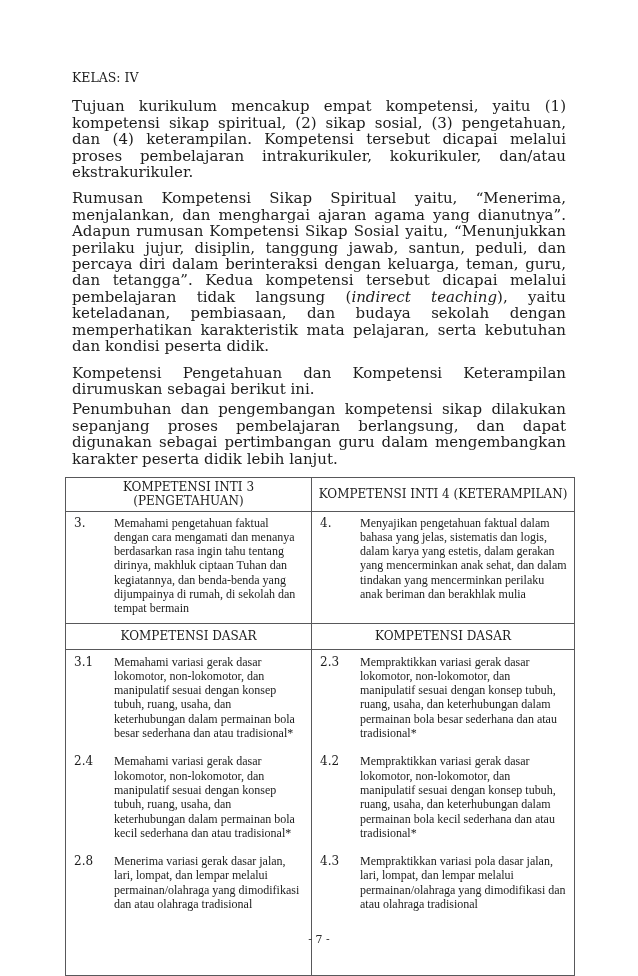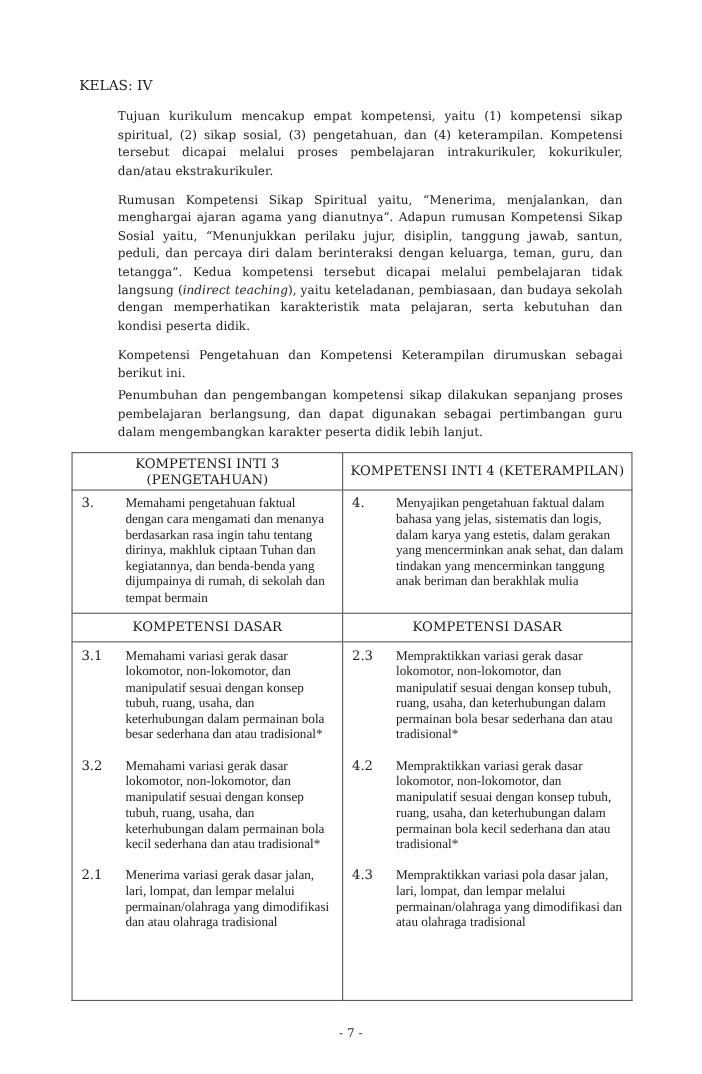--- a/index.html
+++ b/index.html
@@ -14,25 +14,24 @@
   }
   .content {
     padding: 70px 72px 0 72px;
   }
   .kelas {
     font-size: 12.5px;
     line-height: 16.4px;
     margin-bottom: 12px;
   }
   .para {
-    font-size: 11px;
+    font-size: 15px;
     line-height: 16.4px;
     text-align: justify;
     margin-bottom: 10px;
-    margin-left: 35px;
   }
   .para.last { margin-bottom: 4px; }
   .para em { font-style: italic; }
 
   table.ktable {
     border-collapse: collapse;
     table-layout: fixed;
     width: 509px;
     margin-left: -7px;
     font-size: 12px;
@@ -106,42 +105,42 @@
       <tr class="inti-row">
         <td>
           <div class="item">
             <span class="num">3.</span>
             <span class="txt">Memahami pengetahuan faktual dengan cara mengamati dan menanya berdasarkan rasa ingin tahu tentang dirinya, makhluk ciptaan Tuhan dan kegiatannya, dan benda-benda yang dijumpainya di rumah, di sekolah dan tempat bermain</span>
           </div>
         </td>
         <td>
           <div class="item">
             <span class="num">4.</span>
-            <span class="txt">Menyajikan pengetahuan faktual dalam bahasa yang jelas, sistematis dan logis, dalam karya yang estetis, dalam gerakan yang mencerminkan anak sehat, dan dalam tindakan yang mencerminkan tanggung anak beriman dan berakhlak mulia</span>
+            <span class="txt">Menyajikan pengetahuan faktual dalam bahasa yang jelas, sistematis dan logis, dalam karya yang estetis, dalam gerakan yang mencerminkan anak sehat, dan dalam tindakan yang mencerminkan perilaku anak beriman dan berakhlak mulia</span>
           </div>
         </td>
       </tr>
 
       <tr class="hdr-row">
         <td>KOMPETENSI DASAR</td>
         <td>KOMPETENSI DASAR</td>
       </tr>
 
       <tr class="kd-row">
         <td>
           <div class="item">
             <span class="num">3.1</span>
             <span class="txt">Memahami variasi gerak dasar lokomotor, non-lokomotor, dan manipulatif sesuai dengan konsep tubuh, ruang, usaha, dan keterhubungan dalam permainan bola besar sederhana dan atau tradisional*</span>
           </div>
           <div class="item">
-            <span class="num">3.2</span>
+            <span class="num">2.4</span>
             <span class="txt">Memahami variasi gerak dasar lokomotor, non-lokomotor, dan manipulatif sesuai dengan konsep tubuh, ruang, usaha, dan keterhubungan dalam permainan bola kecil sederhana dan atau tradisional*</span>
           </div>
           <div class="item">
-            <span class="num">2.1</span>
+            <span class="num">2.8</span>
             <span class="txt">Menerima variasi gerak dasar jalan, lari, lompat, dan lempar melalui permainan/olahraga yang dimodifikasi dan atau olahraga tradisional</span>
           </div>
         </td>
         <td>
           <div class="item">
             <span class="num">2.3</span>
             <span class="txt">Mempraktikkan variasi gerak dasar lokomotor, non-lokomotor, dan manipulatif sesuai dengan konsep tubuh, ruang, usaha, dan keterhubungan dalam permainan bola besar sederhana dan atau tradisional*</span>
           </div>
           <div class="item">
             <span class="num">4.2</span>

